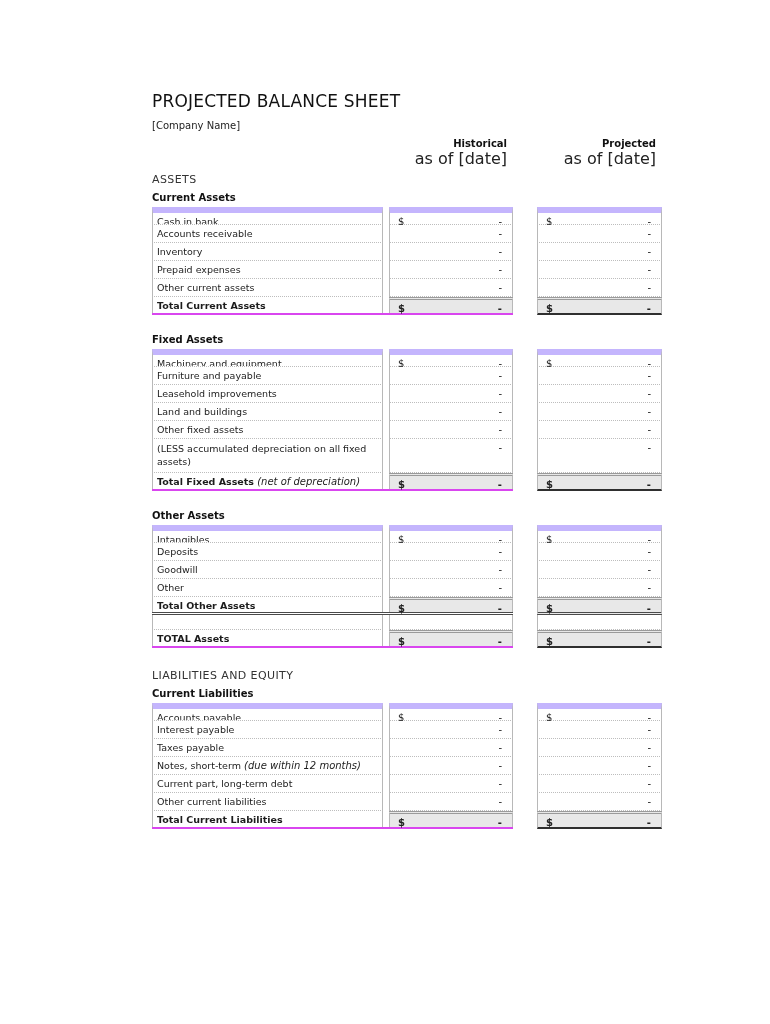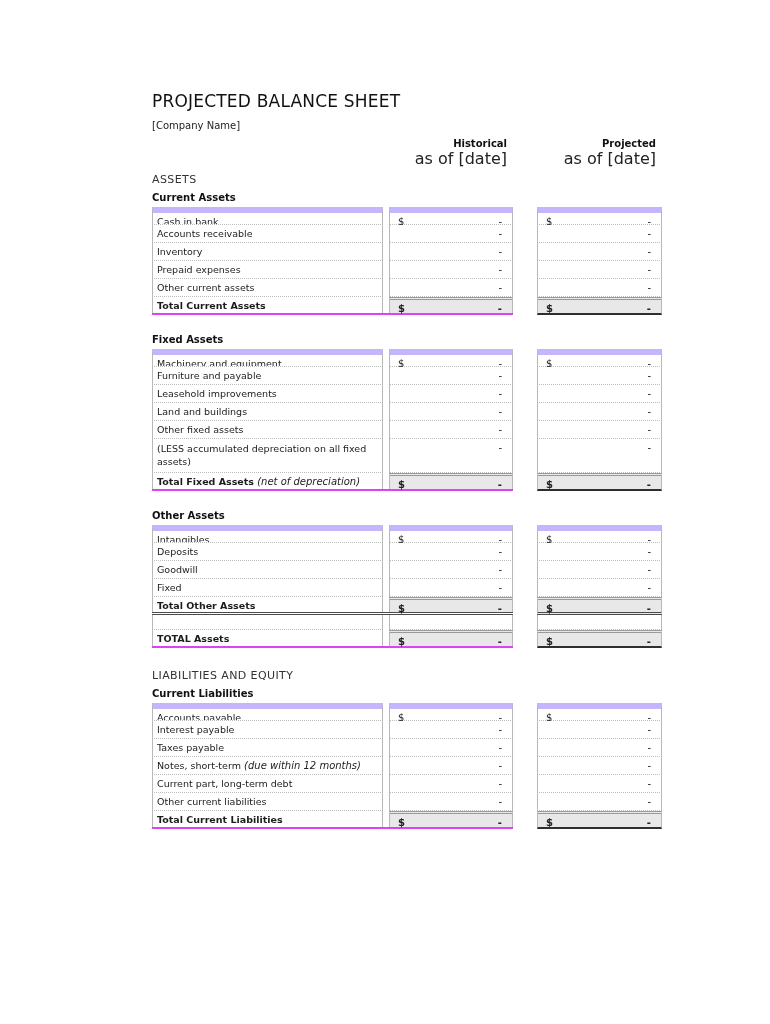--- a/index.html
+++ b/index.html
@@ -366,21 +366,21 @@
     </div>
     <div class="cell val proj">
       <span class="cur"></span>
                     <span class="dash">-</span>
     </div>
   </div>
 
   <div class="trow">
     <div class="left-pair">
       <div class="cell lbl">
-        <span class="lbl-main">Fixed</span><span class="lbl-note"></span>
+        <span class="lbl-main">Other</span><span class="lbl-note"></span>
       </div>
       <div class="cell val hist">
         <span class="cur"></span>
                       <span class="dash">-</span>
       </div>
     </div>
     <div class="cell val proj">
       <span class="cur"></span>
                     <span class="dash">-</span>
     </div>

